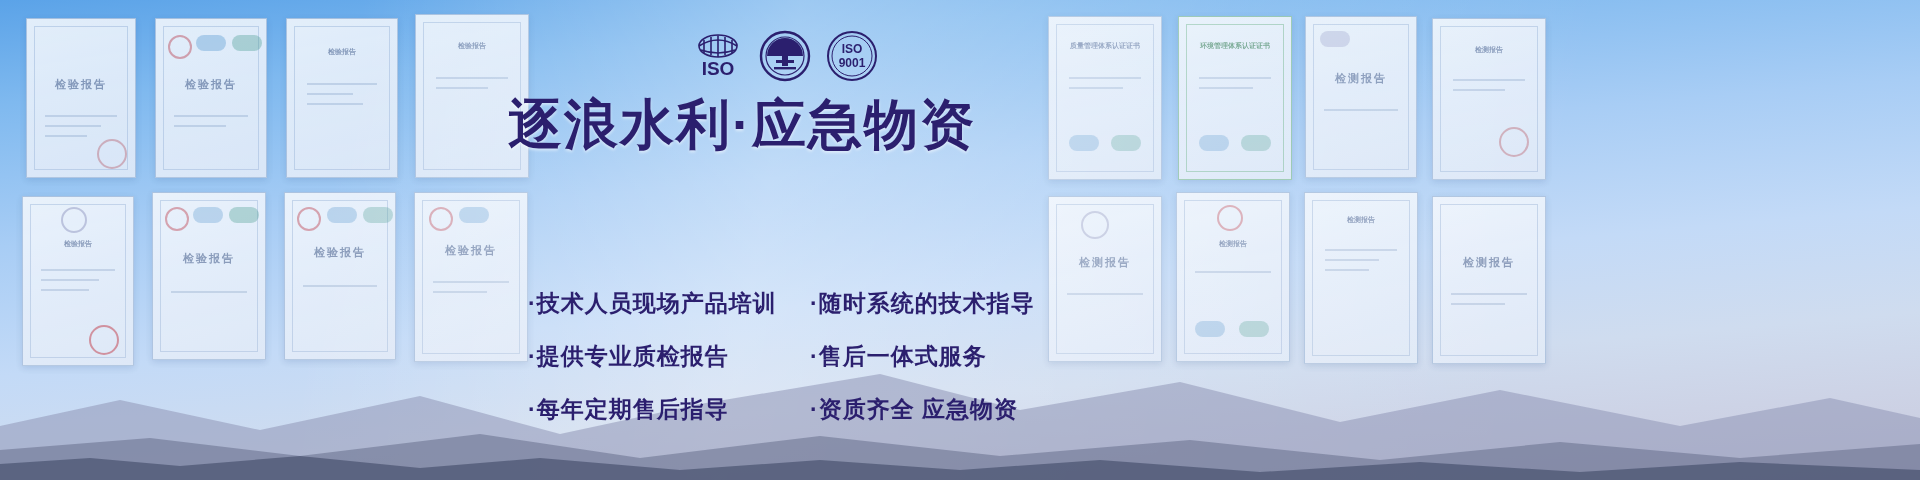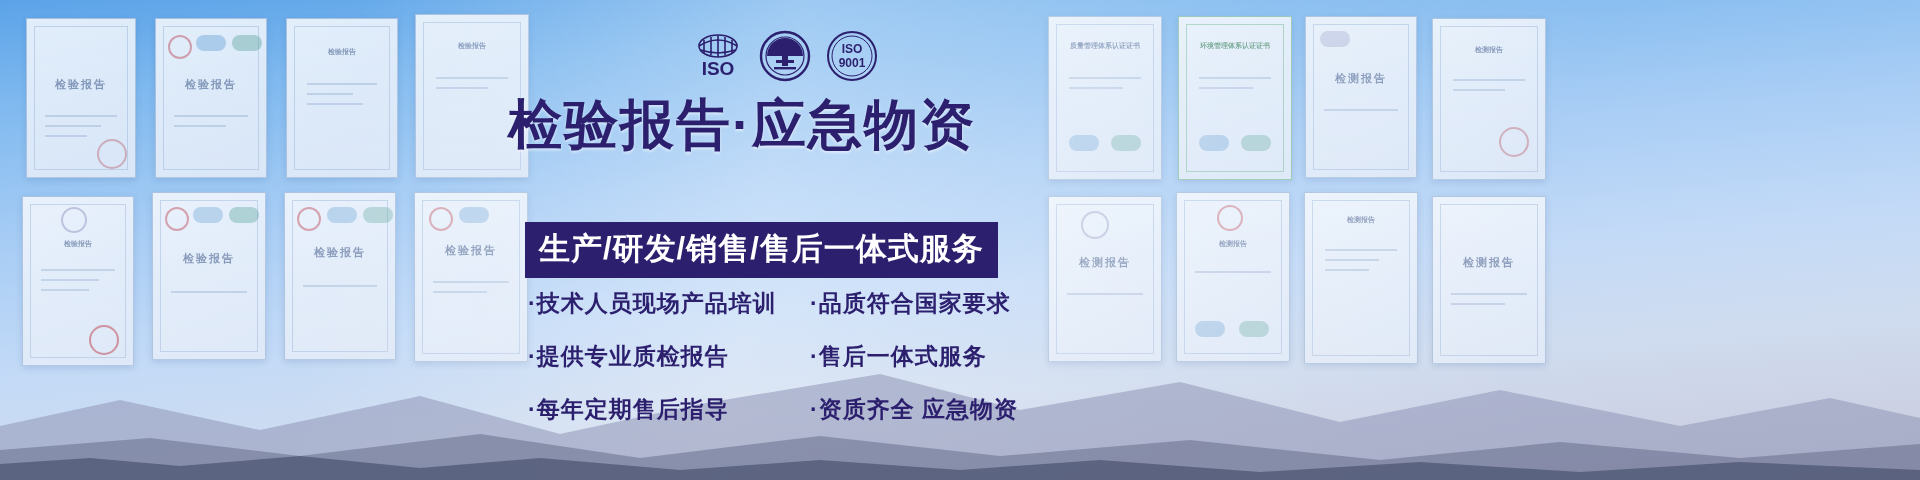--- a/index.html
+++ b/index.html
@@ -273,31 +273,28 @@
       <circle cx="28" cy="27" r="24" fill="none" stroke="#2b1f6e" stroke-width="2"></circle>
       <circle cx="28" cy="27" r="20" fill="none" stroke="#2b1f6e" stroke-width="1"></circle>
       <text x="28" y="24" font-family="&quot;Liberation Sans&quot;,sans-serif" font-size="12" font-weight="bold" fill="#2b1f6e" text-anchor="middle">ISO</text>
       <text x="28" y="38" font-family="&quot;Liberation Sans&quot;,sans-serif" font-size="12" font-weight="bold" fill="#2b1f6e" text-anchor="middle">9001</text>
     </svg>
 
   </div>
 
   <div class="content">
 
-    <div class="headline">检验报告·应急物资</div>
-
-    <div class="subbar">
-      <span>生产/研发/销售/售后一体式服务</span>
-    </div>
+    <div class="headline">逐浪水利·应急物资</div>
+
 
     <div class="features">
 
       <div class="frow">
         <div class="fcell left">·技术人员现场产品培训</div>
-        <div class="fcell">·品质符合国家要求</div>
+        <div class="fcell">·随时系统的技术指导</div>
       </div>
 
       <div class="frow">
         <div class="fcell left">·提供专业质检报告</div>
         <div class="fcell">·售后一体式服务</div>
       </div>
 
       <div class="frow">
         <div class="fcell left">·每年定期售后指导</div>
         <div class="fcell">·资质齐全 应急物资</div>

